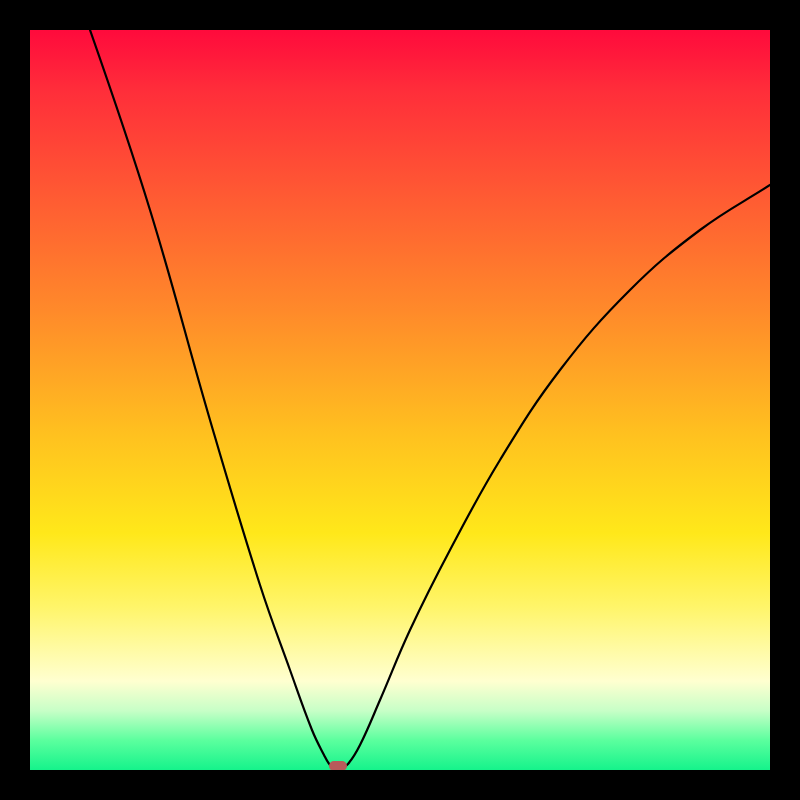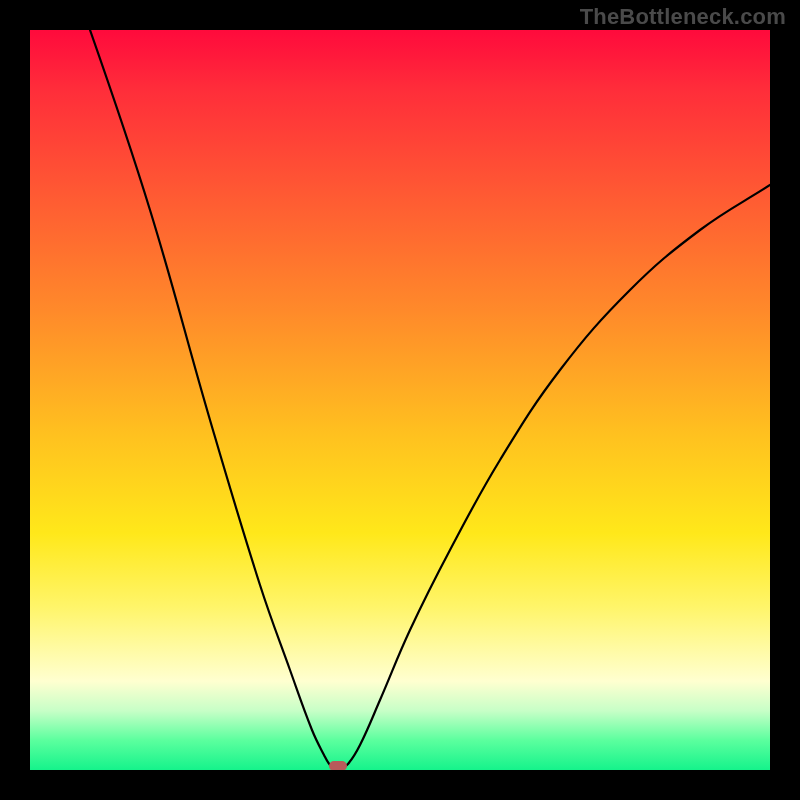--- a/index.html
+++ b/index.html
@@ -65,21 +65,20 @@
     width: 18px;
     height: 10px;
     border-radius: 5px;
     transform: translate(-50%, -50%);
   }
 </style>
 </head>
 <body>
 
 <div class="outer">
-  <div class="watermark">TheBottleneck.com</div>
   <div class="plot-area">
     <div class="gradient"></div>
     <svg class="curve-svg" viewBox="0 0 740 740" preserveAspectRatio="none">
       <path id="curve-path" class="curve-path" d="M 60 0 C 60 0 97.68569452473099 107.47850720537575 120 180 C 145.68569452473102 263.47850720537576 155.41086760564926 306.1734122919861 180 390 C 199.41086760564926 456.1734122919861 208.98633034951584 489.332282342237 230 555 C 240.98633034951584 589.332282342237 247.82896483434416 606.0615365573059 260 640 C 268.6289648343442 664.0615365573059 272.5155802166839 676.2889505417097 282 700 C 286.1155802166839 710.2889505417097 288.93150137554545 715.144586008005 294 725 C 296.13150137554544 729.144586008005 297.06666666666666 731.5333333333333 300 735 C 301.46666666666664 736.7333333333333 302.8660687473185 737.1464274989274 305 738 C 306.8660687473185 738.7464274989273 308.17553840963876 739.5613727970342 310 739 C 313.37553840963875 737.9613727970342 315.63457002927987 736.8385159648642 318 734 C 323.63457002927987 727.2385159648642 325.9891482642648 723.0217034714703 330 715 C 338.78914826426484 697.4217034714703 342.14617292728985 688.0638022672333 350 670 C 362.14617292728985 642.0638022672333 367.1231239552838 627.5933058101062 380 600 C 395.1231239552838 567.5933058101062 403.26427089354826 551.6119327566311 420 520 C 439.26427089354826 483.61193275663106 448.54293136150596 465.1115668629903 470 430 C 492.54293136150596 393.11156686299023 503.77389594547043 374.2956745328464 530 340 C 555.7738959454704 306.29567453284636 570.0102038160259 289.98979618397414 600 260 C 626.0102038160259 233.98979618397414 640.5667569548953 222.07493228382856 670 200 C 696.5667569548953 180.07493228382856 712 173 740 155"></path>
     </svg>
     <div id="marker" class="marker" style="left: 308px; top: 736px; background: rgb(184, 90, 90);"></div>
   </div>
 </div>
 
 </body></html>

